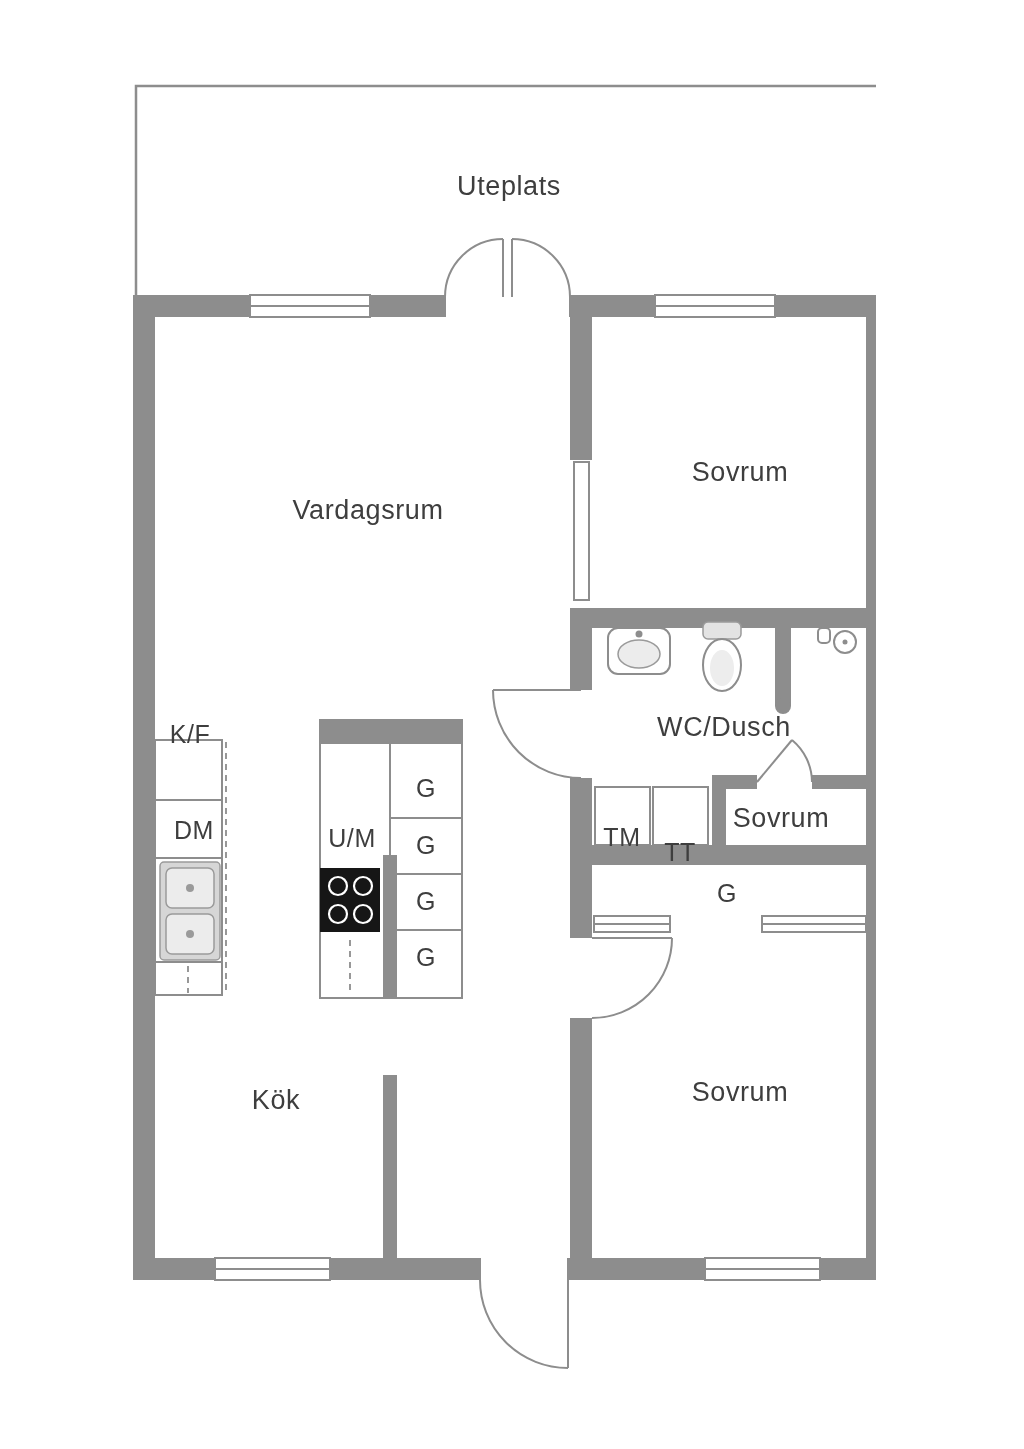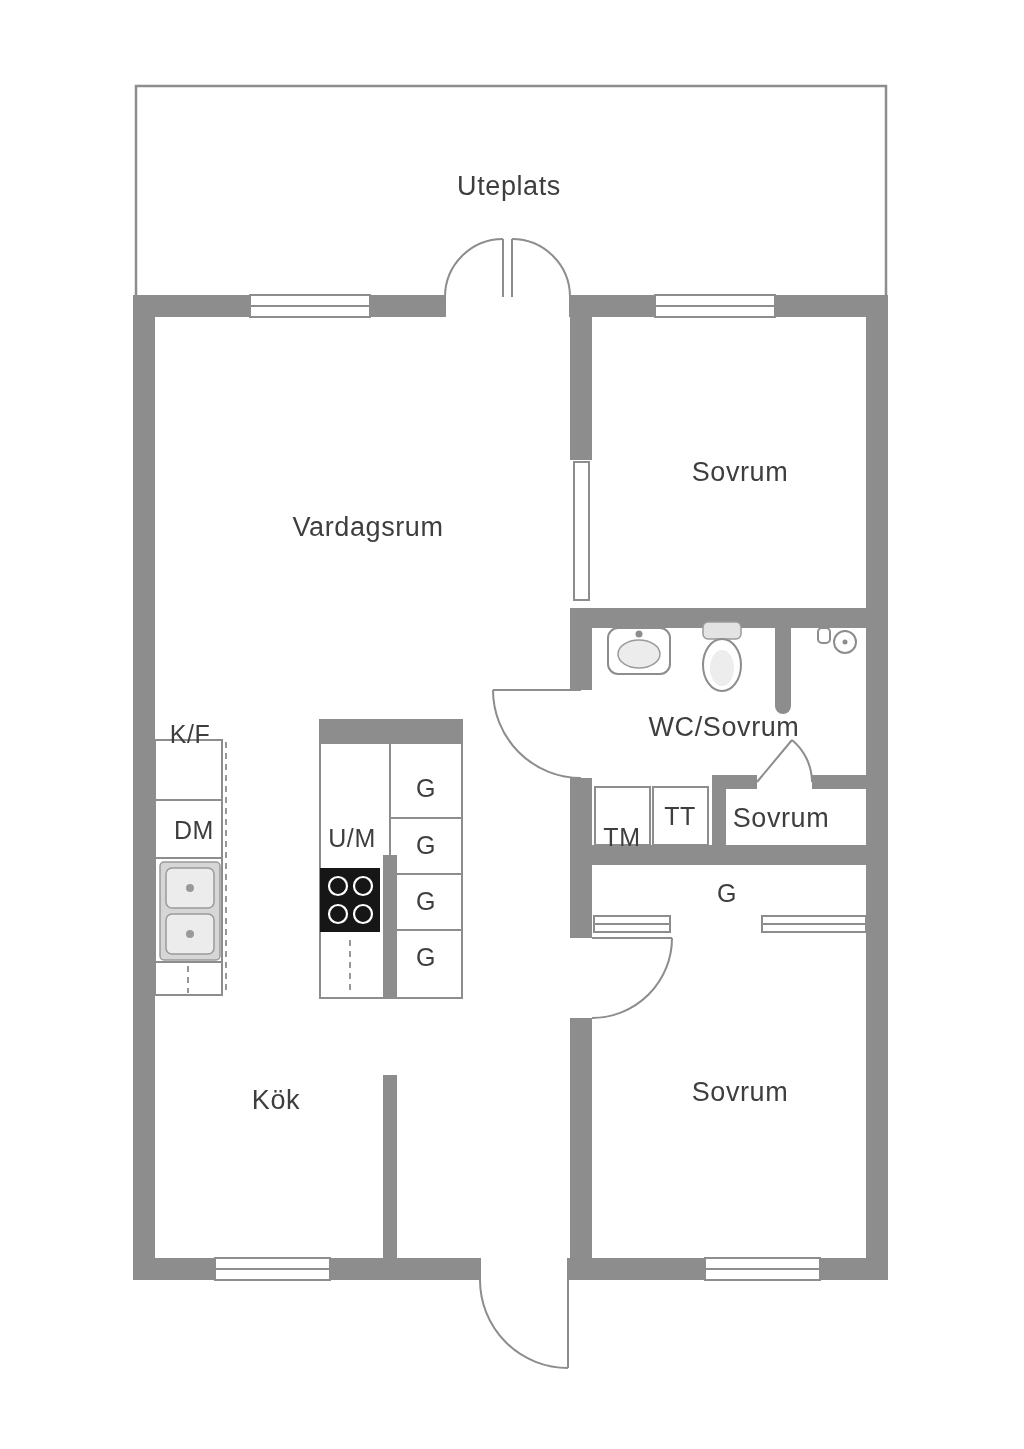--- a/index.html
+++ b/index.html
@@ -1,18 +1,18 @@
 <!DOCTYPE html>
 <html style="--wall-color: #8d8d8d; --line-color: #8d8d8d; --text-color: #3e3e3e; --stove-color: #161616; --background: #ffffff;"><head>
 <meta charset="utf-8">
 <style>
   html,body{margin:0;padding:0;background:#fff;}
   .plan{
     position:relative;
-    width:1024px;height:1449px;
+    width:876px;height:1449px;
     background:var(--background,#ffffff);
     font-family:"Liberation Sans",sans-serif;
     color:var(--text-color,#3e3e3e);
     overflow:hidden;
   }
   .plan svg{position:absolute;left:0;top:0;}
   .lbl{
     position:absolute;
     transform:translate(-50%,-50%);
     white-space:nowrap;
@@ -181,25 +181,25 @@
 
     <g>
       <rect class="thin" x="594" y="916" width="76" height="16"></rect>
       <line class="thin" x1="594" y1="924" x2="670" y2="924"></line>
       <rect class="thin" x="762" y="916" width="104" height="16"></rect>
       <line class="thin" x1="762" y1="924" x2="866" y2="924"></line>
     </g>
   </svg>
 
   <div class="lbl big" style="left:509px;top:186px">Uteplats</div>
-  <div class="lbl big" style="left:368px;top:527px">Vardagsrum</div>
+  <div class="lbl big" style="left:368px;top:510px">Vardagsrum</div>
   <div class="lbl big" style="left:740px;top:472px">Sovrum</div>
-  <div class="lbl big" style="left:724px;top:727px">WC/Sovrum</div>
+  <div class="lbl big" style="left:724px;top:727px">WC/Dusch</div>
   <div class="lbl small" style="left:622px;top:837px">TM</div>
-  <div class="lbl small" style="left:680px;top:816px">TT</div>
+  <div class="lbl small" style="left:680px;top:852px">TT</div>
   <div class="lbl big" style="left:781px;top:818px">Sovrum</div>
   <div class="lbl small" style="left:190px;top:734px">K/F</div>
   <div class="lbl small" style="left:194px;top:830px">DM</div>
   <div class="lbl small" style="left:352px;top:838px">U/M</div>
   <div class="lbl small" style="left:426px;top:788px">G</div>
   <div class="lbl small" style="left:426px;top:845px">G</div>
   <div class="lbl small" style="left:426px;top:901px">G</div>
   <div class="lbl small" style="left:426px;top:957px">G</div>
   <div class="lbl small" style="left:727px;top:893px">G</div>
   <div class="lbl big" style="left:276px;top:1100px">Kök</div>

